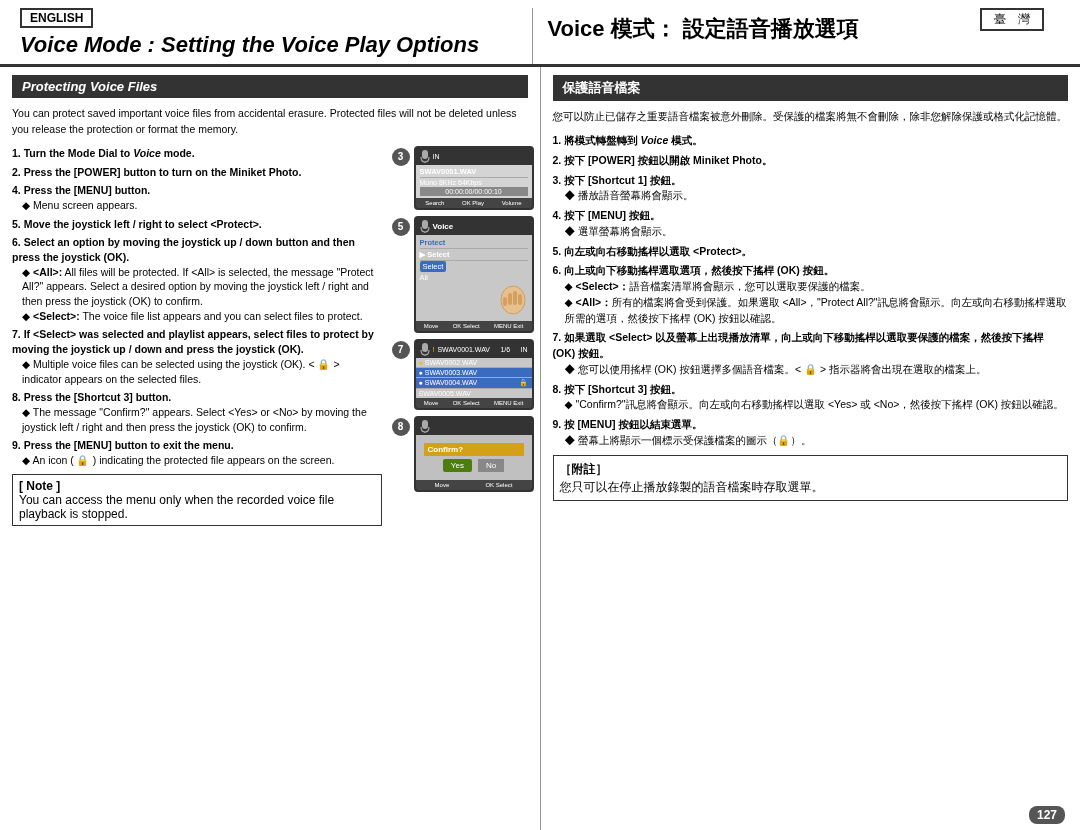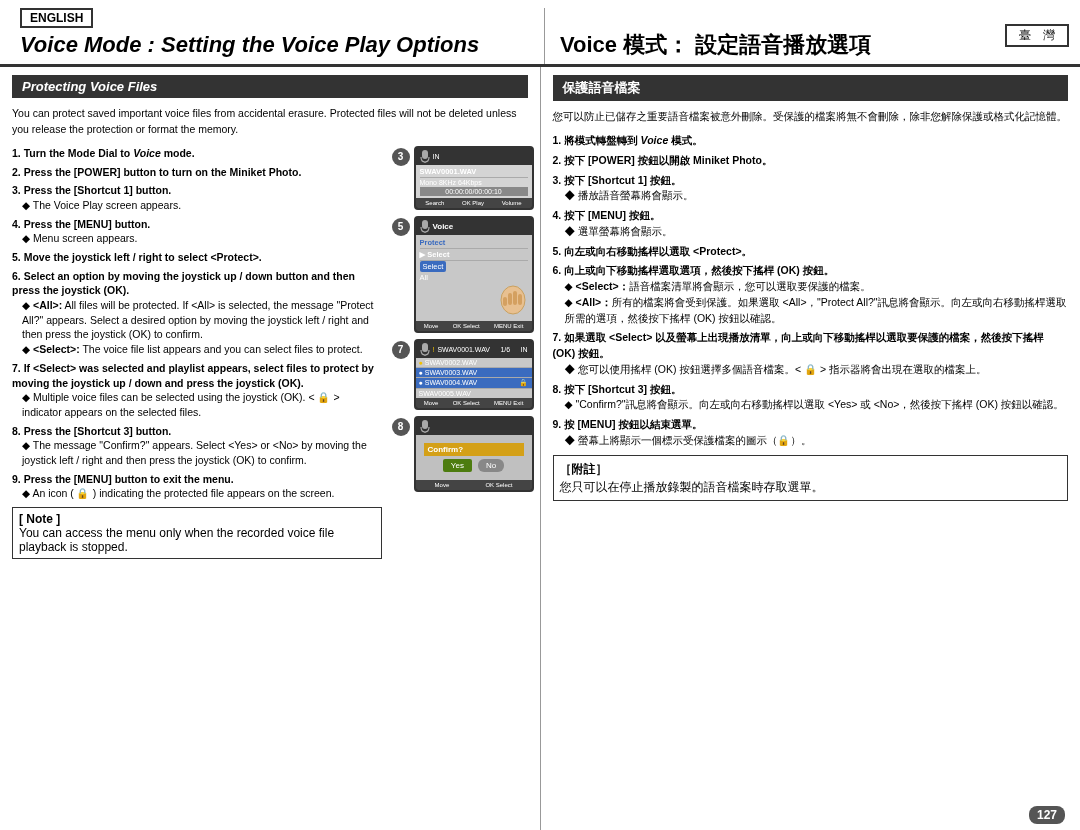--- a/index.html
+++ b/index.html
@@ -128,23 +128,22 @@
       background: #555;
       color: #fff;
       padding: 2px 8px;
       font-weight: bold;
       font-size: 12px;
       border-radius: 8px;
     }
     .header-row {
       display: flex;
       width: 100%;
-      padding: 8px 11px 0 20px;
+      padding: 8px 36px 0 20px;
       border-bottom: 3px solid #333;
-      align-items: flex-end;
     }
     .header-left {
       flex: 1;
       border-right: 1px solid #999;
       padding-right: 15px;
       padding-bottom: 6px;
     }
     .header-right {
       flex: 1;
       padding-left: 15px;
@@ -193,21 +192,20 @@
   <div class="body-row">
 
     <div class="body-left">
       <div class="section-header-left">Protecting Voice Files</div>
       <div class="intro-text">You can protect saved important voice files from accidental erasure. Protected files will not be deleted unless you release the protection or format the memory.</div>
 
       <div class="two-col">
         <div class="text-col">
           <div class="step-item"><b>1. Turn the Mode Dial to <i>Voice</i> mode.</b></div>
           <div class="step-item"><b>2. Press the [POWER] button to turn on the Miniket Photo.</b></div>
-          <div class="step-item"><b>3. Press the [Shortcut 1] button.</b><span class="bullet">◆ The Voice Play screen appears.</span></div>
           <div class="step-item"><b>4. Press the [MENU] button.</b><span class="bullet">◆ Menu screen appears.</span></div>
           <div class="step-item"><b>5. Move the joystick left / right to select &lt;Protect&gt;.</b></div>
           <div class="step-item"><b>6. Select an option by moving the joystick up / down button and then press the joystick (OK).</b>
             <span class="bullet">◆ <b>&lt;All&gt;:</b> All files will be protected. If &lt;All&gt; is selected, the message "Protect All?" appears. Select a desired option by moving the joystick left / right and then press the joystick (OK) to confirm.</span>
             <span class="bullet">◆ <b>&lt;Select&gt;:</b> The voice file list appears and you can select files to protect.</span>
           </div>
           <div class="step-item"><b>7. If &lt;Select&gt; was selected and playlist appears, select files to protect by moving the joystick up / down and press the joystick (OK).</b>
             <span class="bullet">◆ Multiple voice files can be selected using the joystick (OK). &lt; 🔒 &gt; indicator appears on the selected files.</span>
           </div>
           <div class="step-item"><b>8. Press the [Shortcut 3] button.</b>
@@ -331,21 +329,21 @@
                 <svg width="10" height="13" viewBox="0 0 10 13">
                     <rect x="2" y="0" width="6" height="9" rx="3" fill="#aaa"></rect>
                     <path d="M1 7 Q1 12 5 12 Q9 12 9 7" stroke="#aaa" fill="none" stroke-width="1.2"></path>
                     <line x1="5" y1="12" x2="5" y2="13" stroke="#aaa" stroke-width="1.2"></line>
                   </svg>
               </div>
               <div style="background:#c0c0c0;padding:8px;">
                 <div style="background:#d4a017;padding:2px 4px;font-size:8px;font-weight:bold;margin-bottom:3px;">Confirm?</div>
                 <div style="display:flex;gap:6px;justify-content:center;">
                   <div style="background:#4d7c0f;color:#fff;padding:2px 8px;font-size:8px;border-radius:2px;">Yes</div>
-                  <div style="background:#888;color:#fff;padding:2px 8px;font-size:8px;border-radius:6px;">No</div>
+                  <div style="background:#888;color:#fff;padding:2px 8px;font-size:8px;border-radius:0;">No</div>
                 </div>
               </div>
               <div style="background:#444;color:#fff;font-size:6px;display:flex;justify-content:space-around;padding:2px 1px;">
                 <span>Move</span>
                   <span>OK Select</span>
               </div>
             </div>
           </div>
         </div>
       </div>

